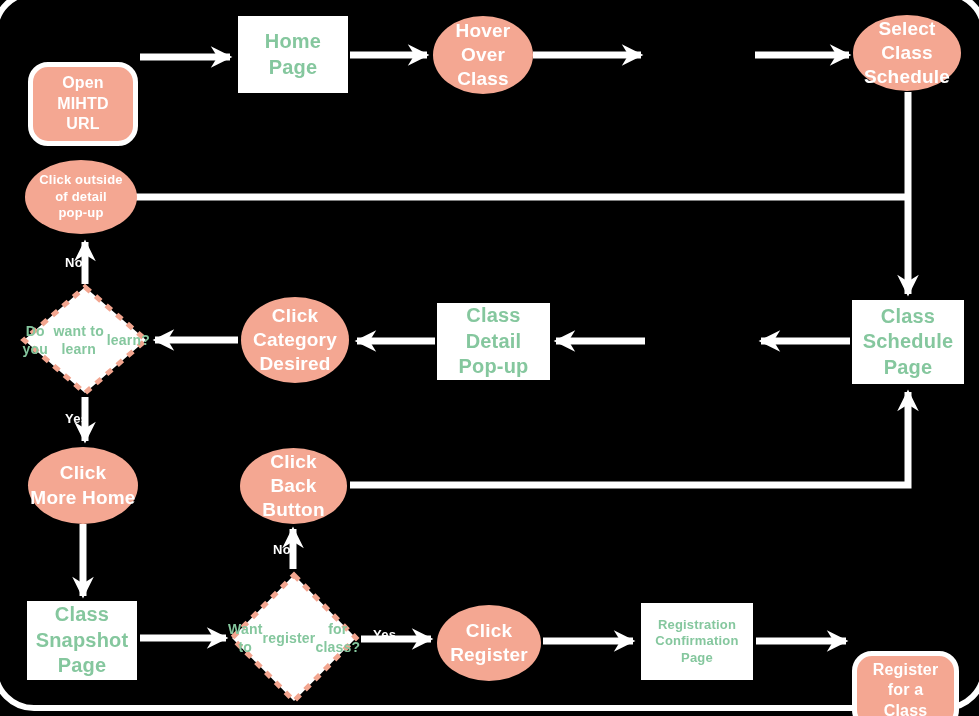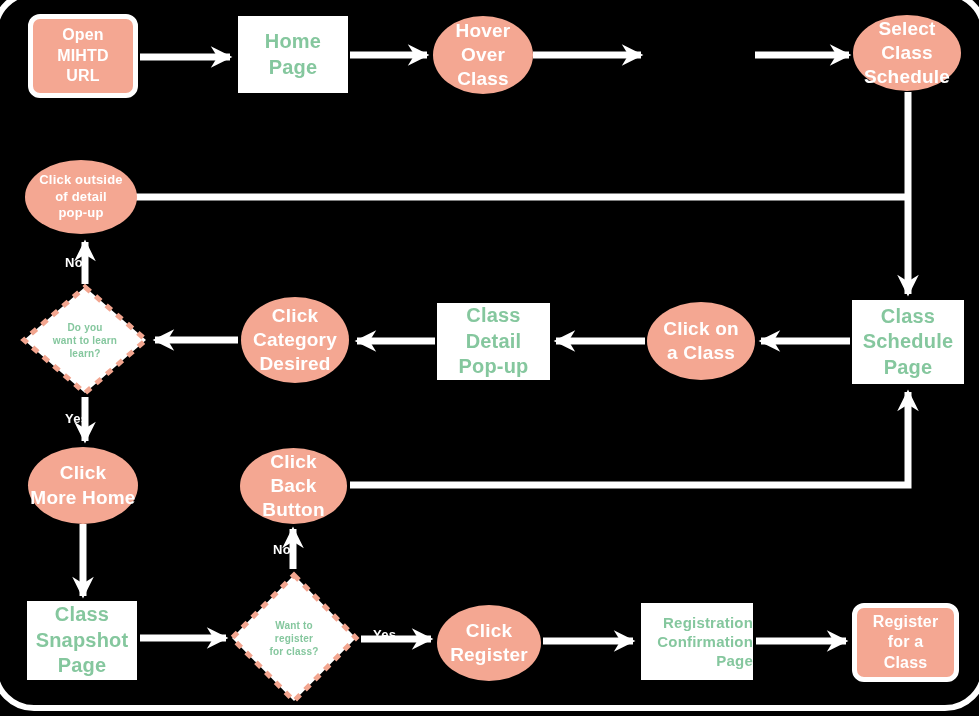--- a/index.html
+++ b/index.html
@@ -11,36 +11,36 @@
     position:absolute;left:-8px;right:-8px;top:-10px;bottom:5px;
     border:6px solid #fff;border-radius:42px;pointer-events:none;
   }
   .connectors{position:absolute;left:0;top:0;}
   .node{
     position:absolute;display:flex;flex-direction:column;align-items:center;
     justify-content:center;text-align:center;line-height:1.28;letter-spacing:.2px;
   }
   .rect{background:#fff;color:#85C79E;font-size:20px;}
   .pill{
-    background:#F4A792;border:5px solid #fff;border-radius:12px;
-    color:#fff;font-size:16px;
+    background:#F4A792;border:5px solid #fff;border-radius:20px;
+    color:#fff;font-size:16px;margin-top:48px;
   }
   .ellipse{background:#F4A792;border-radius:50%;color:#fff;font-size:19px;}
   .diamond{position:absolute;}
   .diamond .dtext{
-    position:absolute;inset:0;display:flex;flex-direction:column;
-    align-items:center;justify-content:center;text-align:center;
-    color:#85C79E;font-size:10px;line-height:1.3;letter-spacing:.2px;
+    position:absolute;inset:0;display:flex;flex-direction:row;
+    align-items:center;text-align:center;
+    color:#85C79E;font-size:14px;line-height:1.3;letter-spacing:.2px;
   }
   .edge-label{
     position:absolute;color:#fff;font-size:13px;text-align:left;width:40px;
     line-height:1;letter-spacing:.3px;
   }
   .small{font-size:13px;}
-  .tiny{font-size:15px;align-items:flex-end;}
+  .tiny{font-size:13px;}
 </style>
 </head>
 <body>
 
 <div class="canvas">
 
   <svg class="connectors" width="979" height="716">
     <defs>
       <marker id="ah" viewBox="0 0 20 20" markerWidth="24" markerHeight="24" refX="17" refY="10" orient="auto" markerUnits="userSpaceOnUse">
         <path d="M1,1 L19,10 L1,19 L6.5,10 Z" fill="#ffffff"></path>
@@ -117,24 +117,20 @@
     <span>Category</span>
     <span>Desired</span>
   </div>
 
   <div class="node rect" style="left:437px;top:303px;width:113px;height:77px;">
     <span>Class</span>
     <span>Detail</span>
     <span>Pop-up</span>
   </div>
 
-  <div class="node ellipse" style="left:647px;top:302px;width:108px;height:78px;">
-    <span>Click on</span>
-    <span>a Class</span>
-  </div>
 
   <div class="node rect" style="left:852px;top:300px;width:112px;height:84px;">
     <span>Class</span>
     <span>Schedule</span>
     <span>Page</span>
   </div>
 
   <div class="node ellipse" style="left:28px;top:447px;width:110px;height:77px;">
     <span>Click</span>
     <span>More Home</span>

